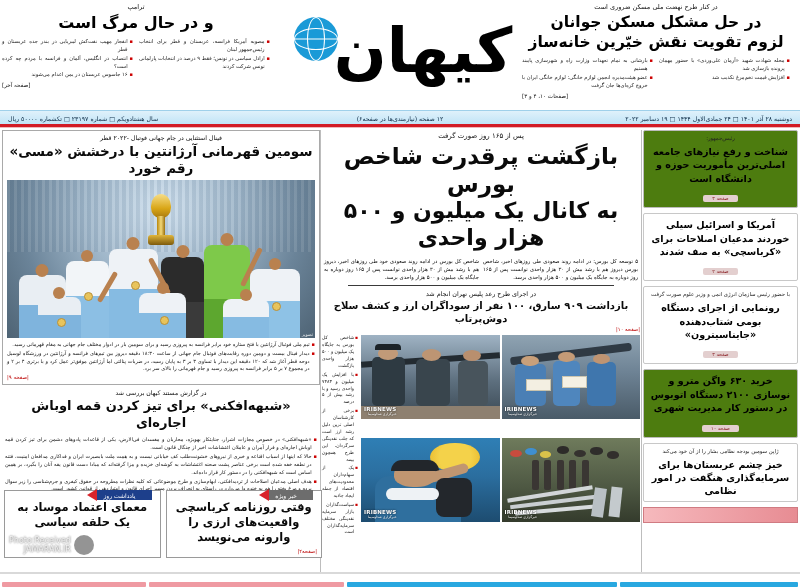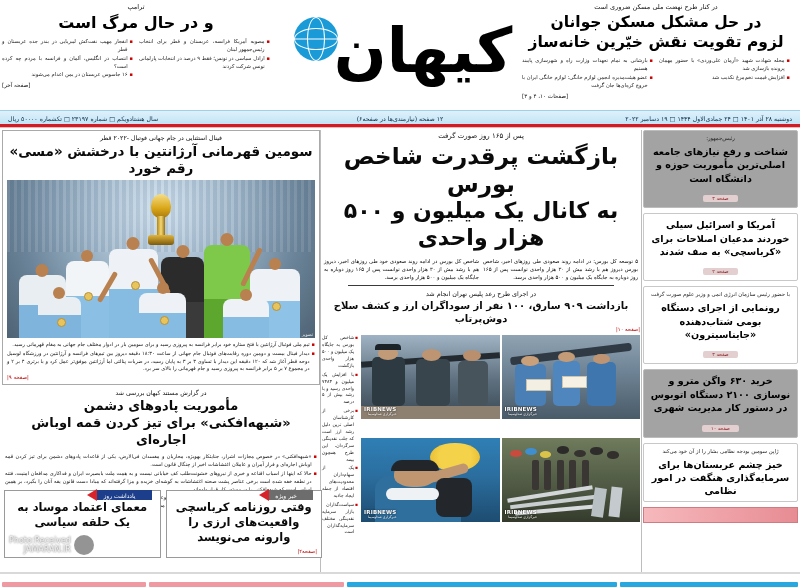--- a/index.html
+++ b/index.html
@@ -136,21 +136,21 @@
   .gph .wm small{display:block;font-size:3.4px;font-weight:normal;}
 
   .ph1{background:linear-gradient(180deg,#8fa3b2 0%,#6d8294 45%,#4a5b68 100%);}
   .ph2{background:linear-gradient(180deg,#9fb3c4 0%,#5d6f7e 55%,#394752 100%);}
   .ph3{background:linear-gradient(180deg,#6f7b5c 0%,#4d5742 60%,#343b2c 100%);}
   .ph4{background:linear-gradient(180deg,#2f7fb5 0%,#2b6e9f 45%,#1d4c70 100%);}
   .shape{position:absolute;}
 
   
   .side{position:absolute;left:0;top:0;width:155px;}
-  .sbox{border:1px solid #bcbcbc;background:#a3a3a3;margin-bottom:5px;padding:4px 5px 3px;
+  .sbox{border:1px solid #bcbcbc;background:#4d7c0f;margin-bottom:5px;padding:4px 5px 3px;
      border-radius:2px;text-align:center;}
   .sbox.plain{background:#fff;border-color:#c8c8c8;}
   .s-kicker{font-size:5.4px;color:#222;line-height:1.45;margin-bottom:2px;}
   .s-head{font-size:9.6px;font-weight:bold;line-height:1.4;color:#000;}
   .s-pill{display:inline-block;margin-top:3px;background:#e3cfcf;color:#8a1f24;
       font-size:4.8px;padding:1px 9px;border-radius:2px;}
   .s-cap{display:inline-block;margin-top:3px;border:1px solid #bbb;border-radius:8px;
       font-size:5.4px;padding:0 10px;background:#fff;color:#222;}
 
   
@@ -316,21 +316,20 @@
           <div class="bl2">
               <span class="sq">▪</span>
               <span>دیدار فینال بیست و دومین دوره رقابت‌های فوتبال جام جهانی از ساعت ۱۸:۳۰ دقیقه دیروز بین تیم‌های فرانسه و آرژانتین در ورزشگاه لوسیل دوحه قطر آغاز شد که ۱۲۰ دقیقه این دیدار با تساوی ۳ بر ۳ به پایان رسید، در ضربات پنالتی اما آرژانتین موفق‌تر عمل کرد و با برتری ۴ بر ۲ و در مجموع ۷ بر ۵ برابر فرانسه به پیروزی رسید و جام قهرمانی را بالای سر برد.</span>
             </div>
           <div class="pgref">|صفحه ۹|</div>
         </div>
       </div>
 
       <div class="story2">
         <div class="s2-kicker">در گزارش مستند کیهان بررسی شد</div>
-        <div class="s2-head">مأموریت پادوهای دشمن</div>
         <div class="s2-head q">«شبهه‌افکنی» برای تیز کردن قمه اوباش اجاره‌ای</div>
         <div class="s2-body">
           <div class="bl2">
               <span class="sq">▪</span>
               <span>«شبهه‌افکنی» در خصوص مجازات اشرار، جنایتکار بهویژه، محاربان و مفسدان فی‌الارض، یکی از قاعدات پادوهای دشمن برای تیز کردن قمه اوباش اجاره‌ای و فرار آمران و عاملان اغتشاشات اخیر از چنگال قانون است.</span>
             </div>
           <div class="bl2">
               <span class="sq">▪</span>
               <span>حالا که اینها از اسباب اقناعه و خبری از نیروهای خشونت‌طلب کف خیابانی نیست و به همت ملت بابصیرت ایران و فداکاری مدافعان امنیت، فتنه در نطفه خفه شده است برخی عناصر پشت صحنه اغتشاشات به گوشه‌ای خزیده و مزا گرفته‌اند که مبادا دست قانون یقه آنان را بگیرد، بر همین اساس است که شبهه‌افکنی را در دستور کار قرار داده‌اند.</span>
             </div>

